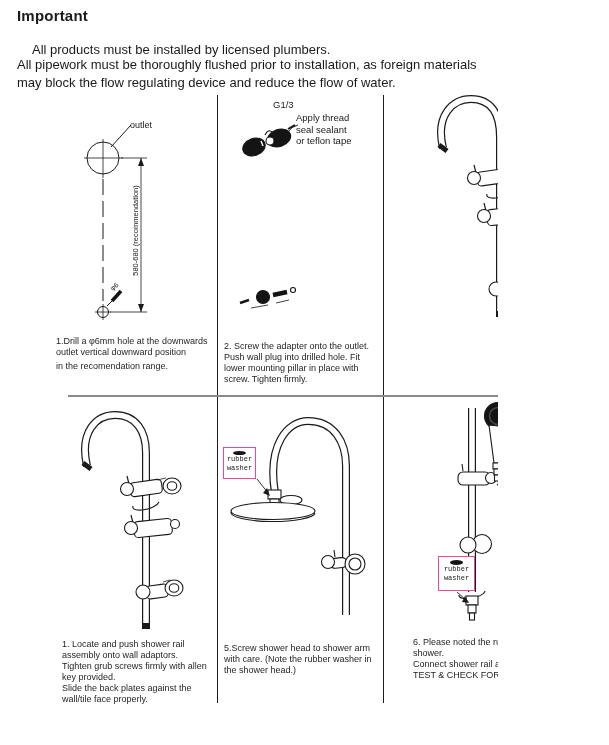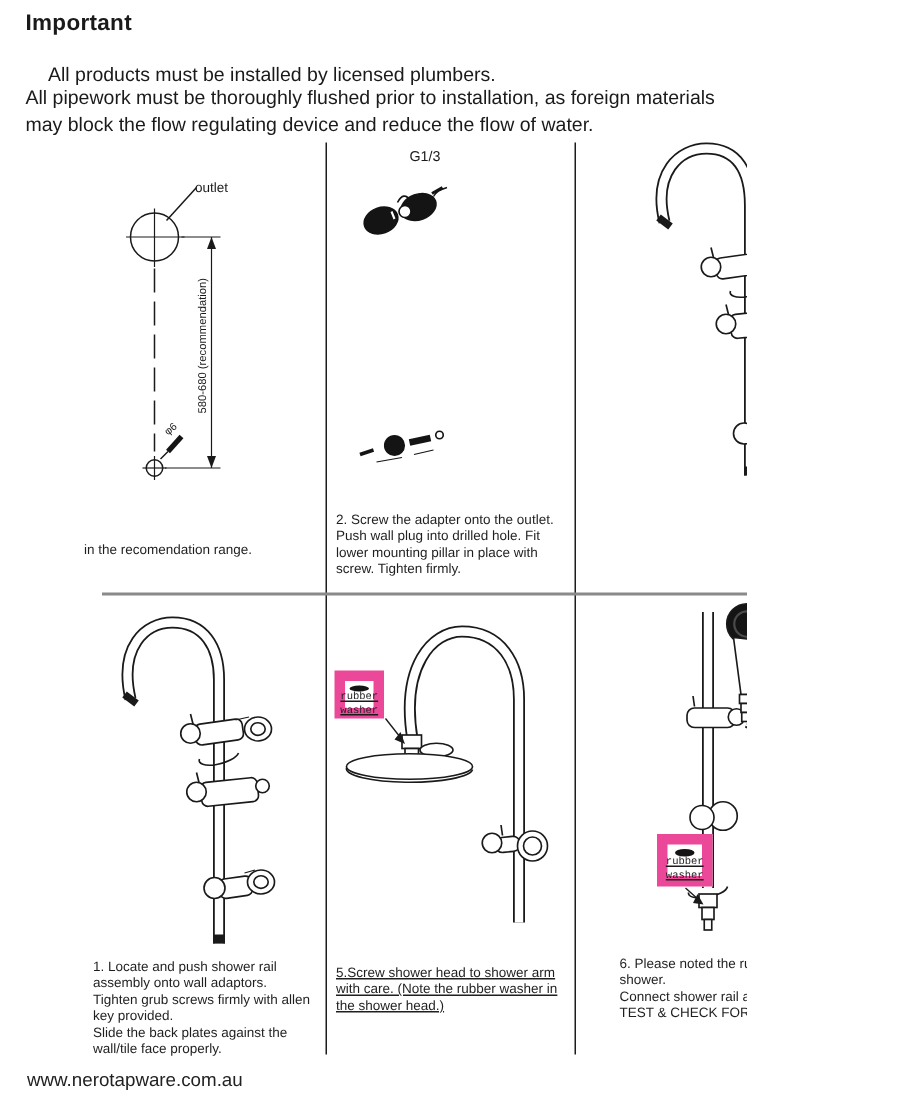--- a/index.html
+++ b/index.html
@@ -10,22 +10,22 @@
   .abs { position:absolute; }
   .h-title { font-size:15px; font-weight:bold; letter-spacing:0.2px; }
   .h-para  { font-size:13px; line-height:17.5px; white-space:pre; }
   .caption { font-size:9px; line-height:11px; white-space:pre; color:#1f1f1f; }
   .vline { width:1px; background:#1c1c1c; }
   .hline { height:2px; background:#8a8a8a; }
   .dlabel { font-size:9px; white-space:pre; }
   .dlabel-sm { font-size:7.5px; white-space:pre; }
   .rot90 { transform:rotate(-90deg); transform-origin:center center; text-align:center; }
   .washer-box {
-    border:7px solid #ec4899; background:#fff; box-sizing:border-box;
-    display:flex; flex-direction:column; align-items:center; z-index:3;text-decoration:underline;
+    border:1px solid #ec4899; background:#fff; box-sizing:border-box;
+    display:flex; flex-direction:column; align-items:center; z-index:3;
   }
   .washer-dot { background:#141414; border-radius:50%; flex:0 0 auto; }
   .washer-text {
     font-family:"Liberation Mono", monospace; font-size:7px; line-height:8.5px;
     white-space:pre; text-align:center; color:#222;
   }
   .washer-text-sm { font-size:6.5px; line-height:8px; }
   .footer-url { font-size:12.5px; color:#222; }
   svg { position:absolute; overflow:visible; }
 </style>
@@ -66,20 +66,22 @@
         <line x1="110" y1="217" x2="147" y2="217"></line>
         <line x1="141" y1="63" x2="141" y2="217"></line>
         <polygon points="141,63 138,71 144,71" fill="#1a1a1a" stroke="none"></polygon>
         <polygon points="141,217 138,209 144,209" fill="#1a1a1a" stroke="none"></polygon>
       </g>
     </g>
   </svg>
   <div class="abs dlabel" style="left:130px; top:120px;">outlet</div>
   <div class="abs dlabel-sm rot90" style="left:85px; top:226px; width:100px;">580-680 (recommendation)</div>
   <div class="abs dlabel-sm" style="left:110px; top:283px; font-size:7px; transform:rotate(-38deg);">φ6</div>
+  <div class="abs caption" style="left:56px; top:336px;">1.Drill a φ6mm hole at the downwards
+outlet vertical downward position</div>
   <div class="abs caption" style="left:56px; top:361px;">in the recomendation range.</div>
 
   <svg class="abs" style="left:218px; top:95px;" width="165" height="241" viewBox="0 0 165 241">
     <g stroke="#141414" stroke-width="1.1" fill="none">
       <g>
         <ellipse cx="36" cy="52" rx="11.5" ry="8.5" transform="rotate(-20 36 52)" fill="#141414"></ellipse>
         <line x1="43" y1="46" x2="45" y2="51" stroke="#ffffff" stroke-width="1.4"></line>
         <path d="M 47,40 q 4,-8 9,-1"></path>
         <ellipse cx="61" cy="43" rx="12" ry="8.5" transform="rotate(-20 61 43)" fill="#141414"></ellipse>
         <circle cx="52" cy="46" r="4" fill="#ffffff"></circle>
@@ -90,20 +92,23 @@
         <line x1="22" y1="208" x2="31" y2="205" stroke-width="2.5"></line>
         <circle cx="45" cy="202" r="6.5" fill="#141414"></circle>
         <line x1="55" y1="200" x2="69" y2="197" stroke-width="4.5"></line>
         <circle cx="75" cy="195" r="2.5"></circle>
         <line x1="33" y1="213" x2="50" y2="210" stroke-width="0.8"></line>
         <line x1="58" y1="208" x2="71" y2="205" stroke-width="0.8"></line>
       </g>
     </g>
   </svg>
   <div class="abs dlabel" style="left:273px; top:99px; font-size:9.5px;">G1/3</div>
+  <div class="abs dlabel" style="left:296px; top:112px; font-size:9.5px; line-height:11.5px;">Apply thread
+seal sealant
+or teflon tape</div>
   <div class="abs caption" style="left:224px; top:341px;">2. Screw the adapter onto the outlet.
 Push wall plug into drilled hole. Fit
 lower mounting pillar in place with
 screw. Tighten firmly.</div>
 
   <svg class="abs" style="left:383px; top:95px;" width="226" height="241" viewBox="0 0 226 241">
     <g stroke="#1a1a1a" stroke-width="1.1" fill="none">
       <g>
         <path d="M 60,53 C 52,20 70,4 88,4 C 109,4 117,20 117,42 L 117,222" stroke-width="8"></path>
         <path d="M 60,53 C 52,20 70,4 88,4 C 109,4 117,20 117,42 L 117,222" stroke="#ffffff" stroke-width="5.6"></path>
@@ -201,21 +206,21 @@
         <circle cx="137" cy="168" r="10" fill="#ffffff"></circle>
         <circle cx="137" cy="168" r="6"></circle>
       </g>
     </g>
   </svg>
   <div class="abs washer-box" style="left:223px; top:447px; width:33px; height:32px;">
     <div class="washer-dot" style="width:13px; height:4px; margin-top:3px;"></div>
     <div class="washer-text">rubber
 washer</div>
   </div>
-  <div class="abs caption" style="left:224px; top:643px;text-decoration:underline;">5.Screw shower head to shower arm
+  <div class="abs caption" style="left:224px; top:643px;">5.Screw shower head to shower arm
 with care. (Note the rubber washer in
 the shower head.)</div>
 
   <svg class="abs" style="left:383px; top:396px;" width="226" height="245" viewBox="0 0 226 245">
     <g stroke="#1a1a1a" stroke-width="1.1" fill="none">
       <g>
         <line x1="89" y1="12" x2="89" y2="196" stroke-width="8"></line>
         <line x1="89" y1="12" x2="89" y2="196" stroke="#ffffff" stroke-width="5.6"></line>
       </g>
       <g>
@@ -262,15 +267,14 @@
   <div class="abs washer-box" style="left:438px; top:556px; width:37px; height:35px;">
     <div class="washer-dot" style="width:13px; height:5px; margin-top:3px;"></div>
     <div class="washer-text">rubber
 washer</div>
   </div>
   <div class="abs caption" style="left:413px; top:637px;">6. Please noted the rubber washer in the hand
 shower.
 Connect shower rail and hand shower with hose.
 TEST &amp; CHECK FOR LEAKS.</div>
 
-  <div class="abs footer-url" style="left:18px; top:713px;">www.nerotapware.com.au</div>
 
 </div>
 
 </body></html>

